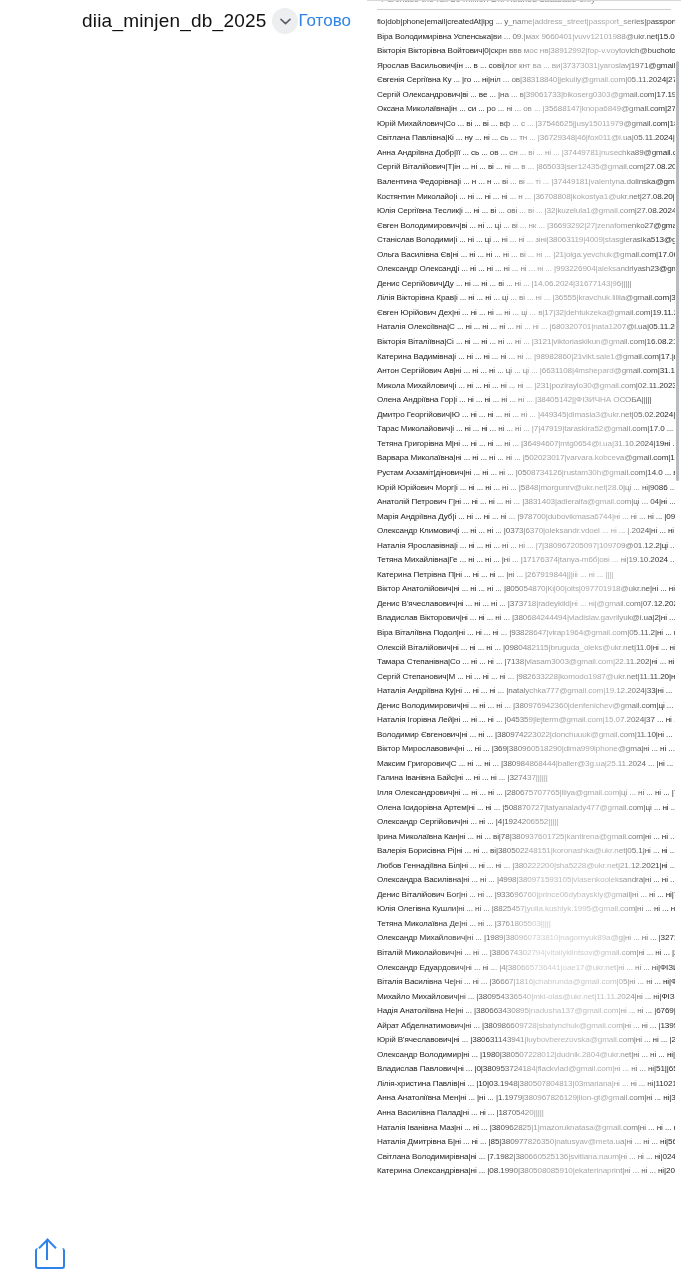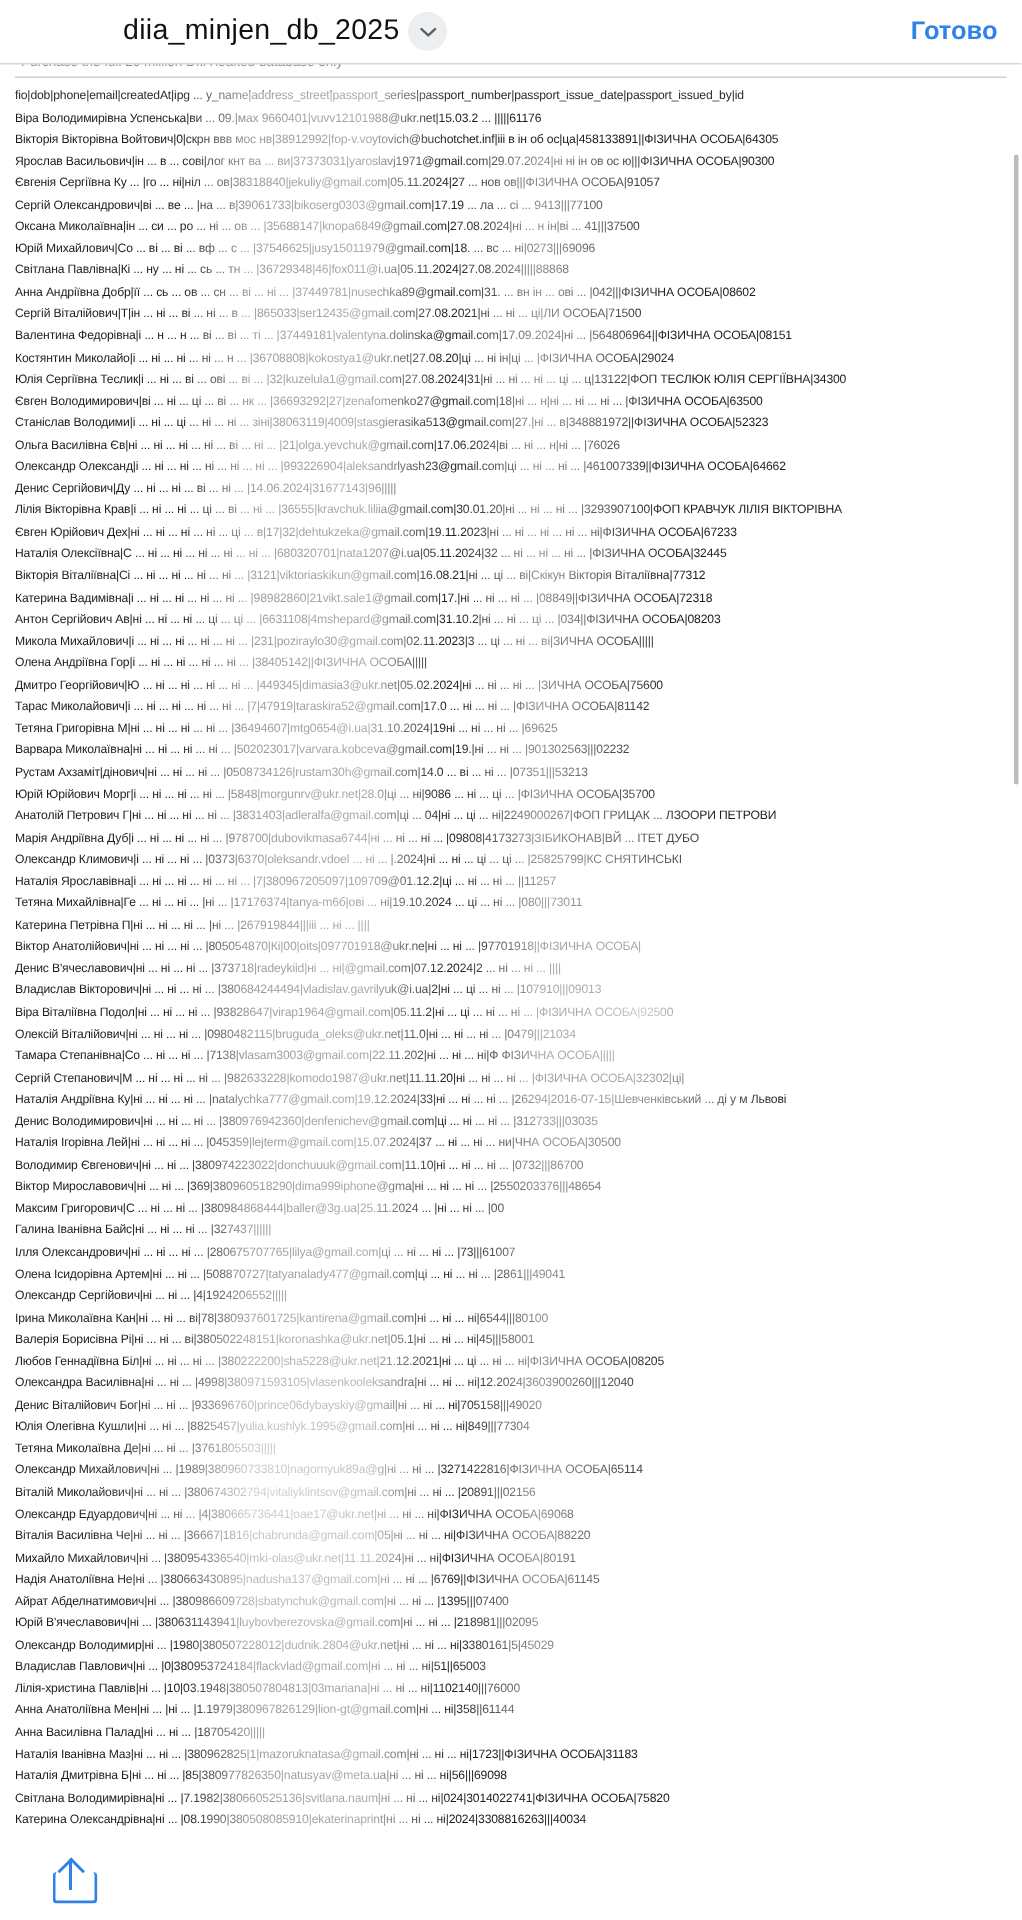--- a/index.html
+++ b/index.html
@@ -11,21 +11,21 @@
     width: 681px;
     height: 1280px;
     overflow: hidden;
     font-family: "Liberation Sans", sans-serif;
     position: relative;
   }
   .viewer {
     position: absolute;
     inset: 0;
     display: flex;
-    flex-direction: column;
+    flex-direction: row;
     background: #fff;
   }
   
   .topbar {
     height: 42px;
     flex: 0 0 42px;
     display: flex;
     align-items: center;
     justify-content: space-between;
     padding: 0 12px;
@@ -53,21 +53,21 @@
     background: #eceef0;
     display: flex;
     align-items: center;
     justify-content: center;
     color: #5a5f66;
     font-size: 11px;
   }
   .done-btn {
     color: #2f83e8;
     font-size: 17px;
-    font-weight: 700;
+    font-weight: 400;
     padding-right: 4px;
     white-space: nowrap;
   }
   
   .doc {
     position: relative;
     flex: 1 1 auto;
     overflow: hidden;
     background: #fff;
     border-top: 1px solid #d8d8d8;

